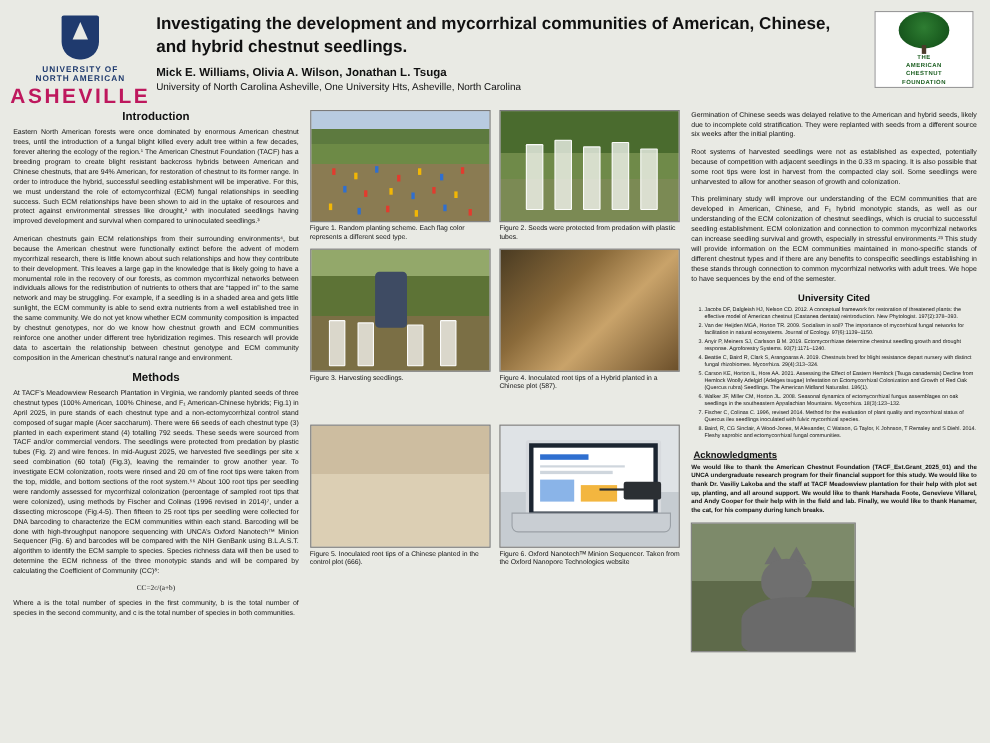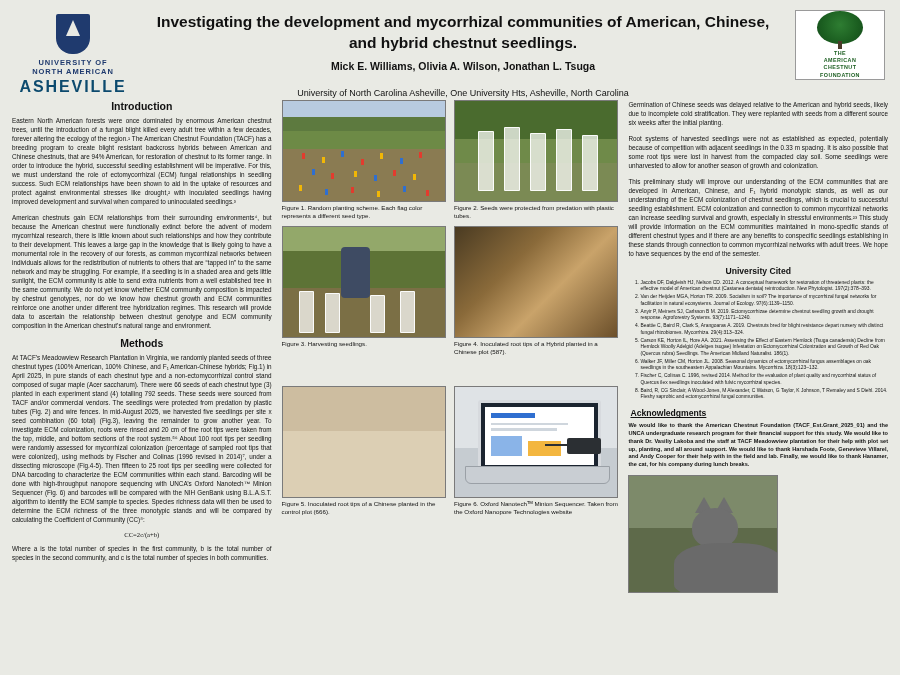--- a/index.html
+++ b/index.html
@@ -37,29 +37,29 @@
   .unc-shield:after{
     content:"";position:absolute;left:50%;top:6px;transform:translateX(-50%);
     width:0;height:0;border-left:7px solid transparent;border-right:7px solid transparent;
     border-bottom:16px solid #e9eae4;
   }
   .unc-name{
     font-size:7.5px;letter-spacing:.12em;color:#1f3a6e;text-align:right;line-height:1.25;
     font-weight:bold;
   }
   .unc-asheville{
-    font-size:16px;letter-spacing:.12em;color:#0c4a6e;text-align:left;font-weight:bold;
+    font-size:19px;letter-spacing:.12em;color:#be185d;text-align:left;font-weight:bold;
     margin-top:1px;
   }
-  .title-block{flex:1;text-align:center;padding:4px 8px 0 8px;}
+  .title-block{flex:1;padding:4px 8px 0 8px;}
   .poster-title{
     font-size:15.5px;font-weight:bold;line-height:1.35;margin:0 0 6px 0;color:#111;
   }
   .authors{font-size:10.5px;font-weight:bold;margin:0 0 2px 0;}
-  .affil{font-size:9px;margin:16px;}
+  .affil{font-size:9px;margin:0;}
   .logo-right{
     width:96px;flex:0 0 96px;display:flex;align-items:flex-start;justify-content:center;padding-top:2px;
   }
   .acf-logo{
     width:88px;height:68px;background:#ffffff;border:1px solid #9a9a9a;
     display:flex;flex-direction:column;align-items:center;justify-content:center;
   }
   .acf-tree{
     width:46px;height:34px;border-radius:50%;
     background:radial-gradient(circle at 50% 42%, #2e7d32 0%, #1b5e20 60%, #14491a 100%);

